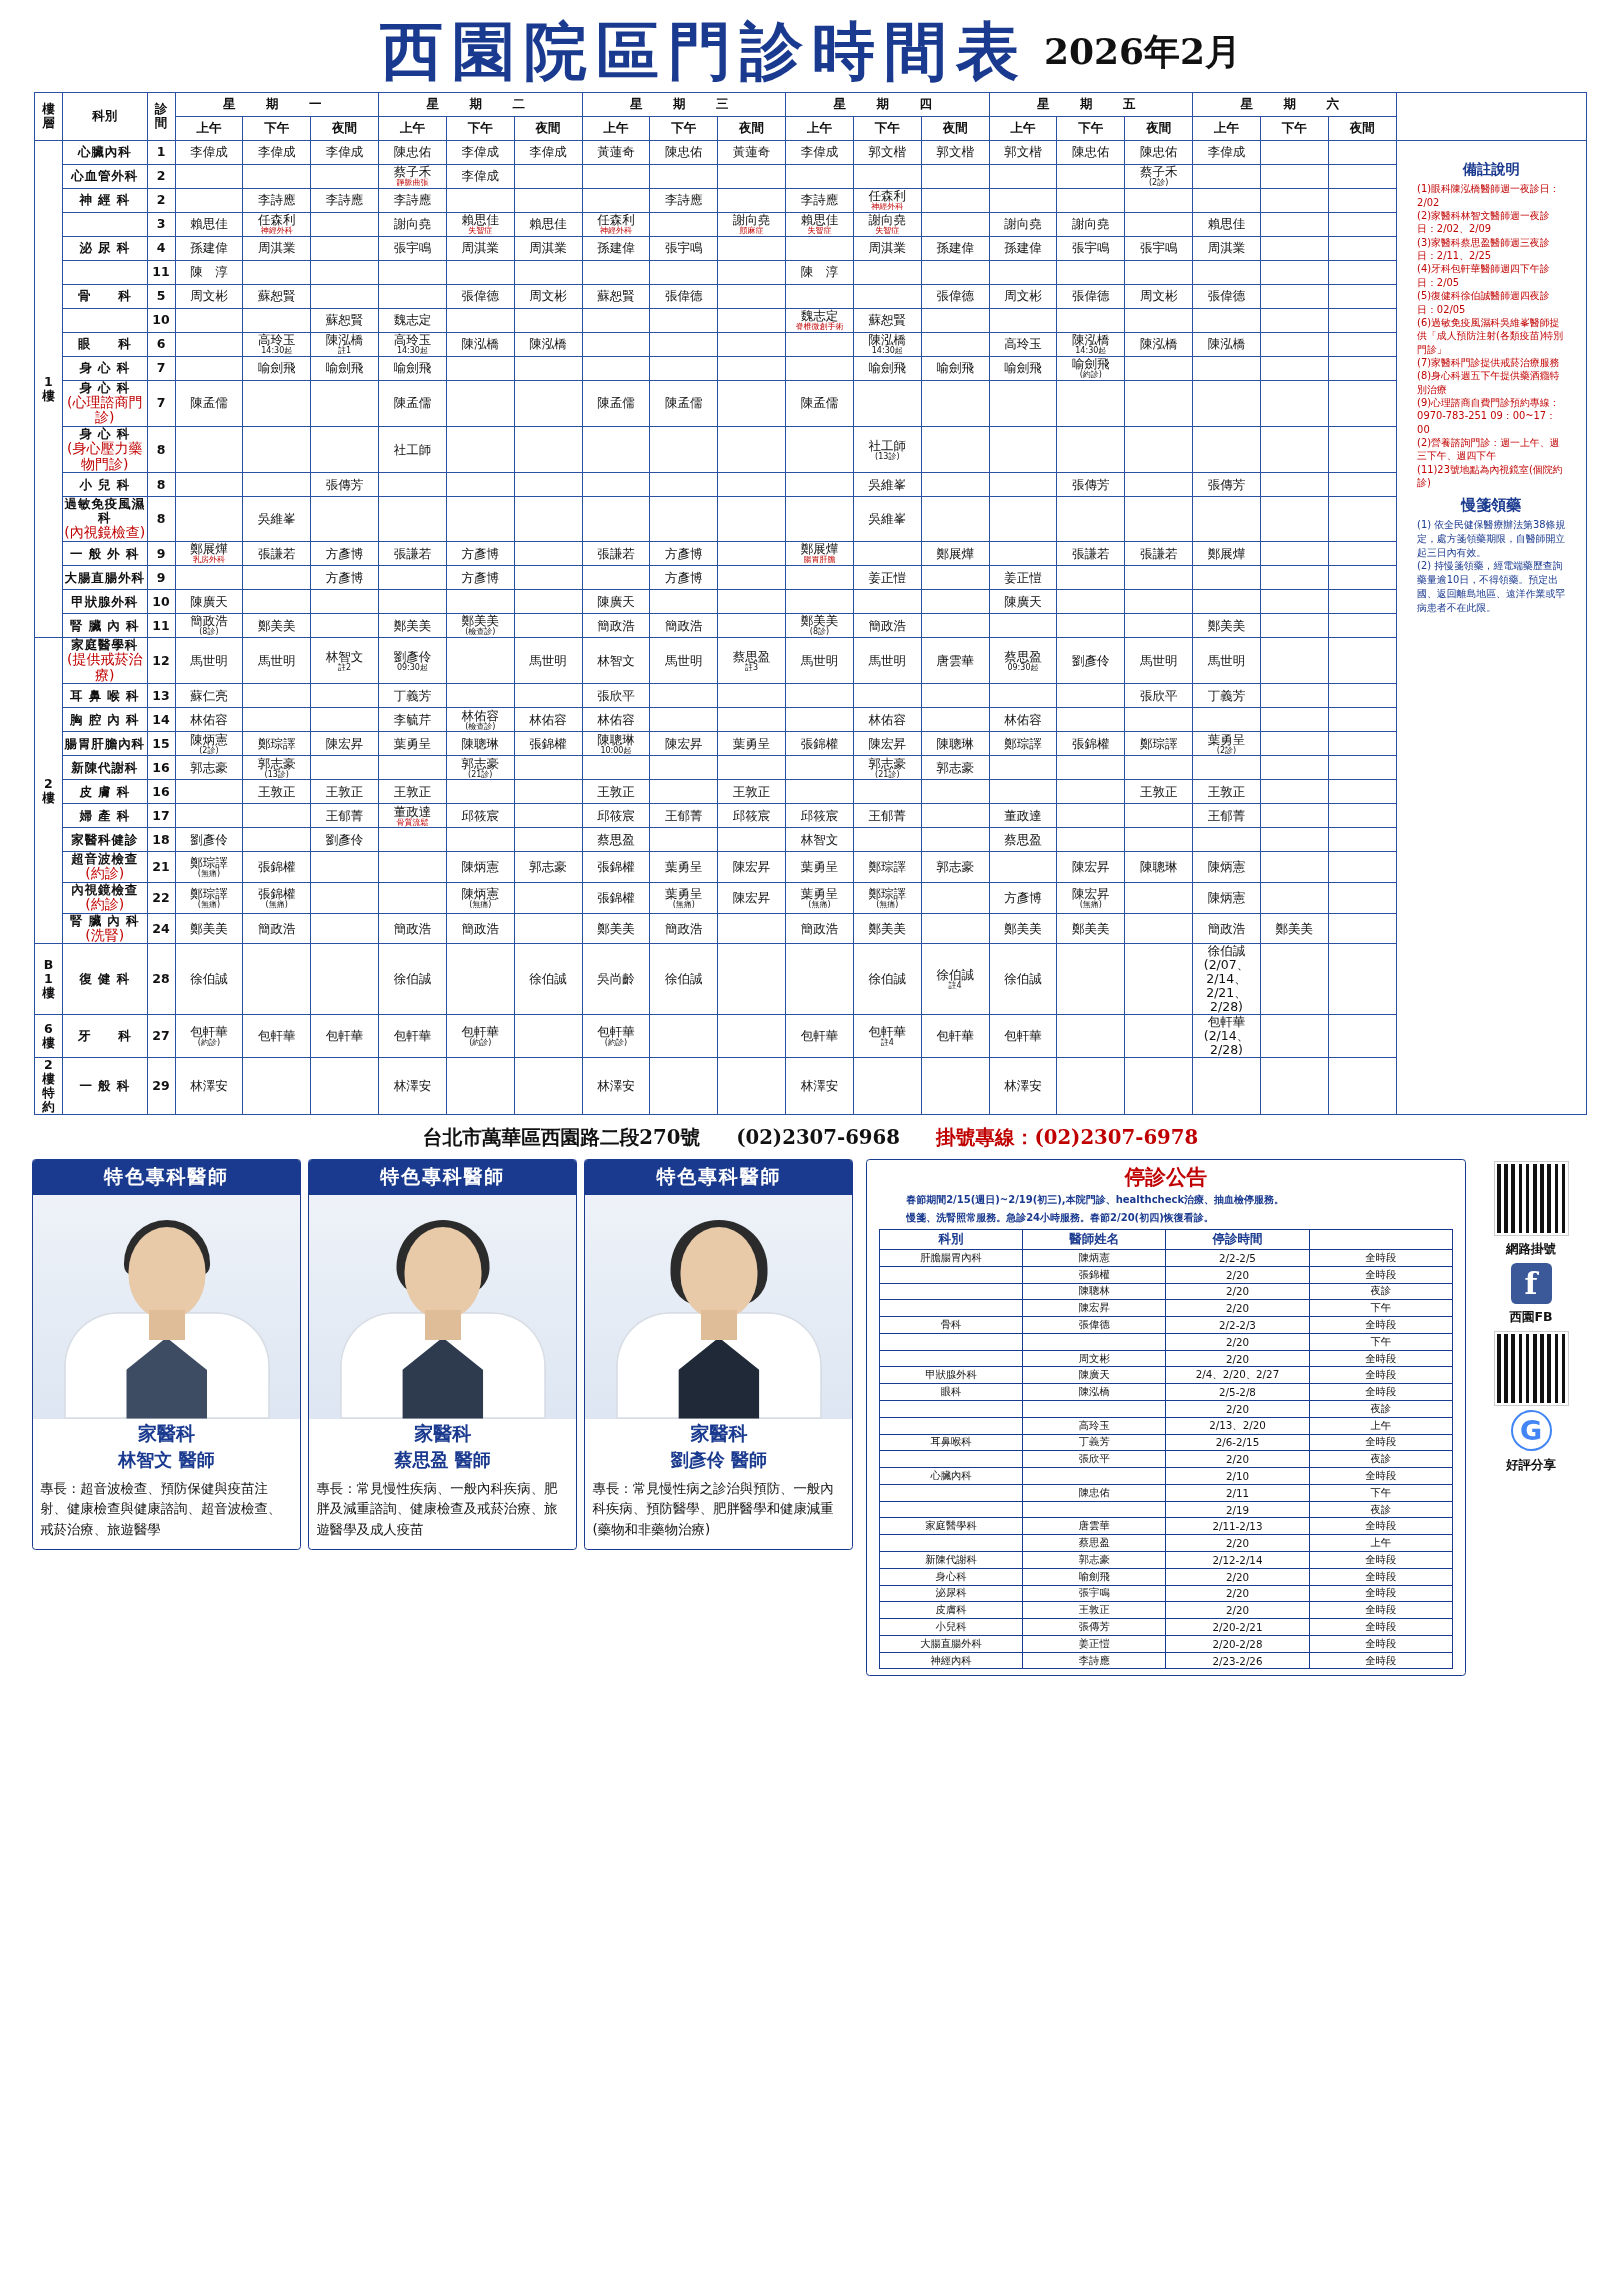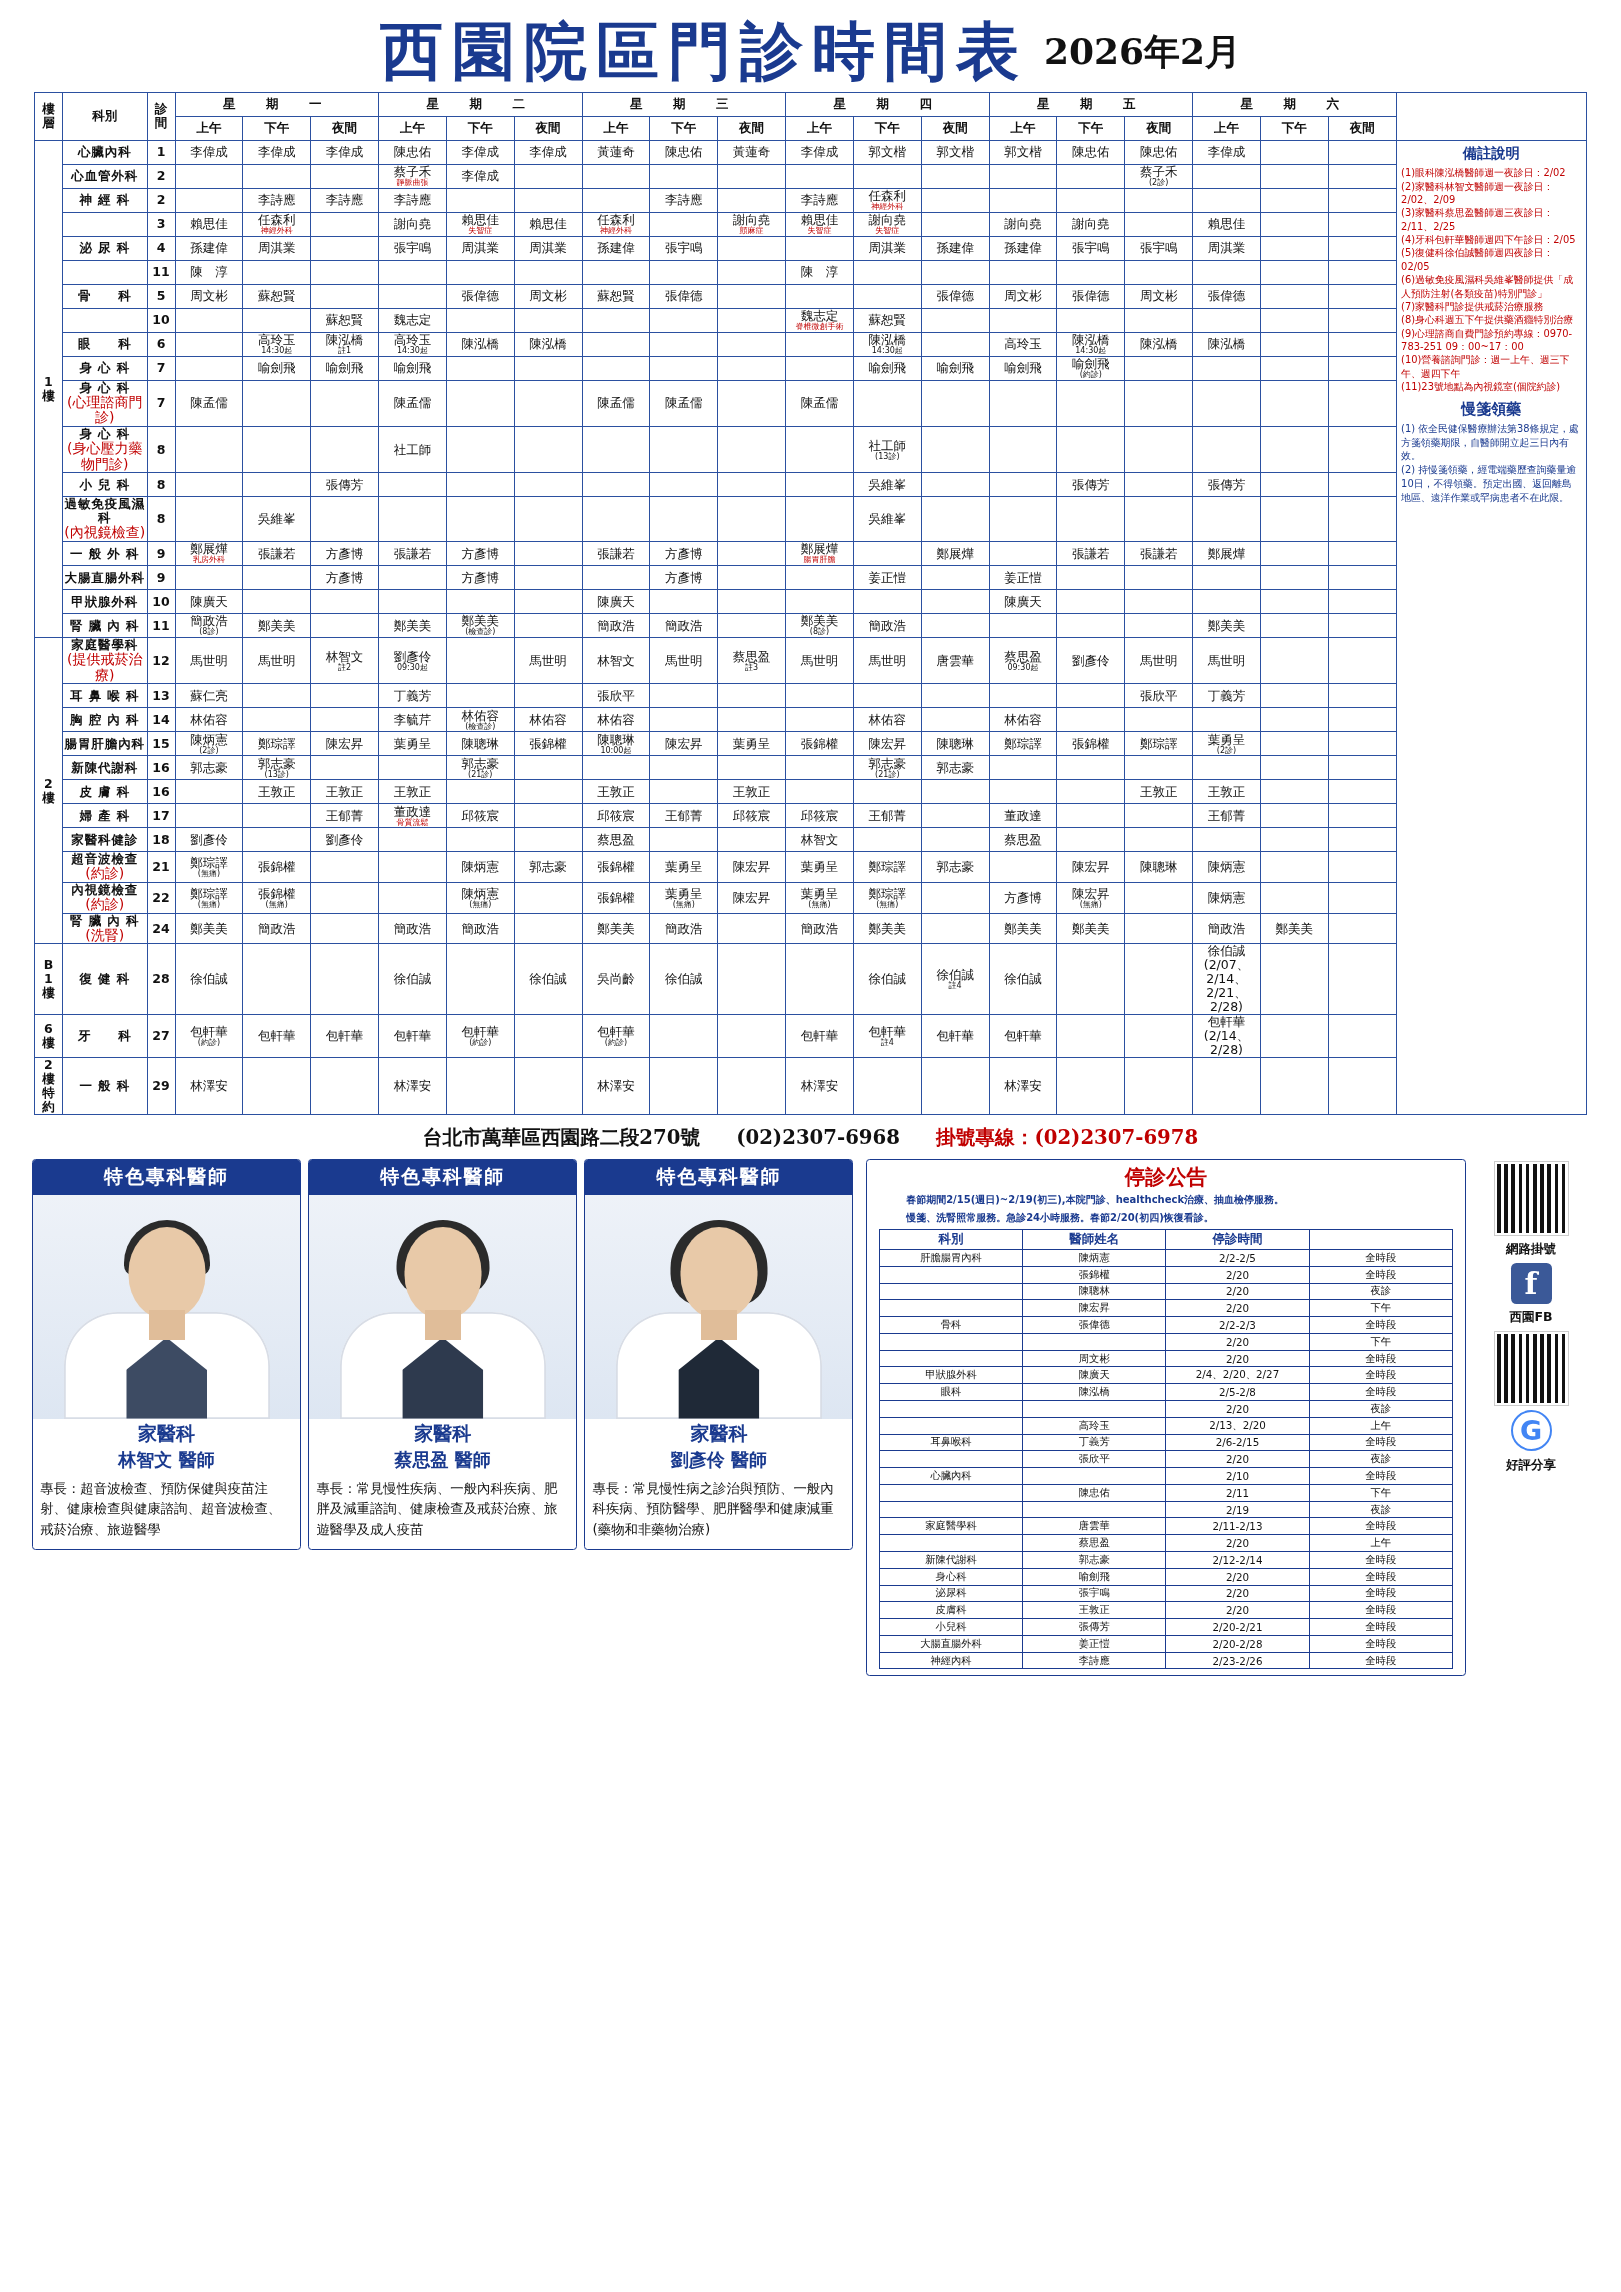--- a/index.html
+++ b/index.html
@@ -163,33 +163,33 @@
             <td><span class="nm">黃蓮奇</span></td>
             <td><span class="nm">李偉成</span></td>
             <td><span class="nm">郭文楷</span></td>
             <td><span class="nm">郭文楷</span></td>
             <td><span class="nm">郭文楷</span></td>
             <td><span class="nm">陳忠佑</span></td>
             <td><span class="nm">陳忠佑</span></td>
             <td><span class="nm">李偉成</span></td>
             <td></td>
             <td></td>
-            <td rowspan="32" style="padding:0;vertical-align:top">
+            <td rowspan="32" style="padding:16px;vertical-align:top">
               <div class="note-col">
   <span class="nb-title">備註說明</span>
   <div>(1)眼科陳泓橋醫師週一夜診日：2/02</div>
                 <div>(2)家醫科林智文醫師週一夜診日：2/02、2/09</div>
                 <div>(3)家醫科蔡思盈醫師週三夜診日：2/11、2/25</div>
                 <div>(4)牙科包軒華醫師週四下午診日：2/05</div>
                 <div>(5)復健科徐伯誠醫師週四夜診日：02/05</div>
                 <div>(6)過敏免疫風濕科吳維峯醫師提供「成人預防注射(各類疫苗)特別門診」</div>
                 <div>(7)家醫科門診提供戒菸治療服務</div>
                 <div>(8)身心科週五下午提供藥酒癮特別治療</div>
                 <div>(9)心理諮商自費門診預約專線：0970-783-251 09：00~17：00</div>
-                <div>(10)營養諮詢門診：週一上午、週三下午、週四下午</div>
+                <div>(2)營養諮詢門診：週一上午、週三下午、週四下午</div>
   <div>(11)23號地點為內視鏡室(個院約診)</div>
   <span class="mj-title">慢箋領藥</span>
   <div class="note-blk">(1) 依全民健保醫療辦法第38條規定，處方箋領藥期限，自醫師開立起三日內有效。</div>
   <div class="note-blk">(2) 持慢箋領藥，經電端藥歷查詢藥量逾10日，不得領藥。預定出國、返回離島地區、遠洋作業或罕病患者不在此限。</div>
 </div>
             </td>
           </tr>
           <tr>
             <td class="cat">心血管外科</td>
             <td class="num">2</td>

